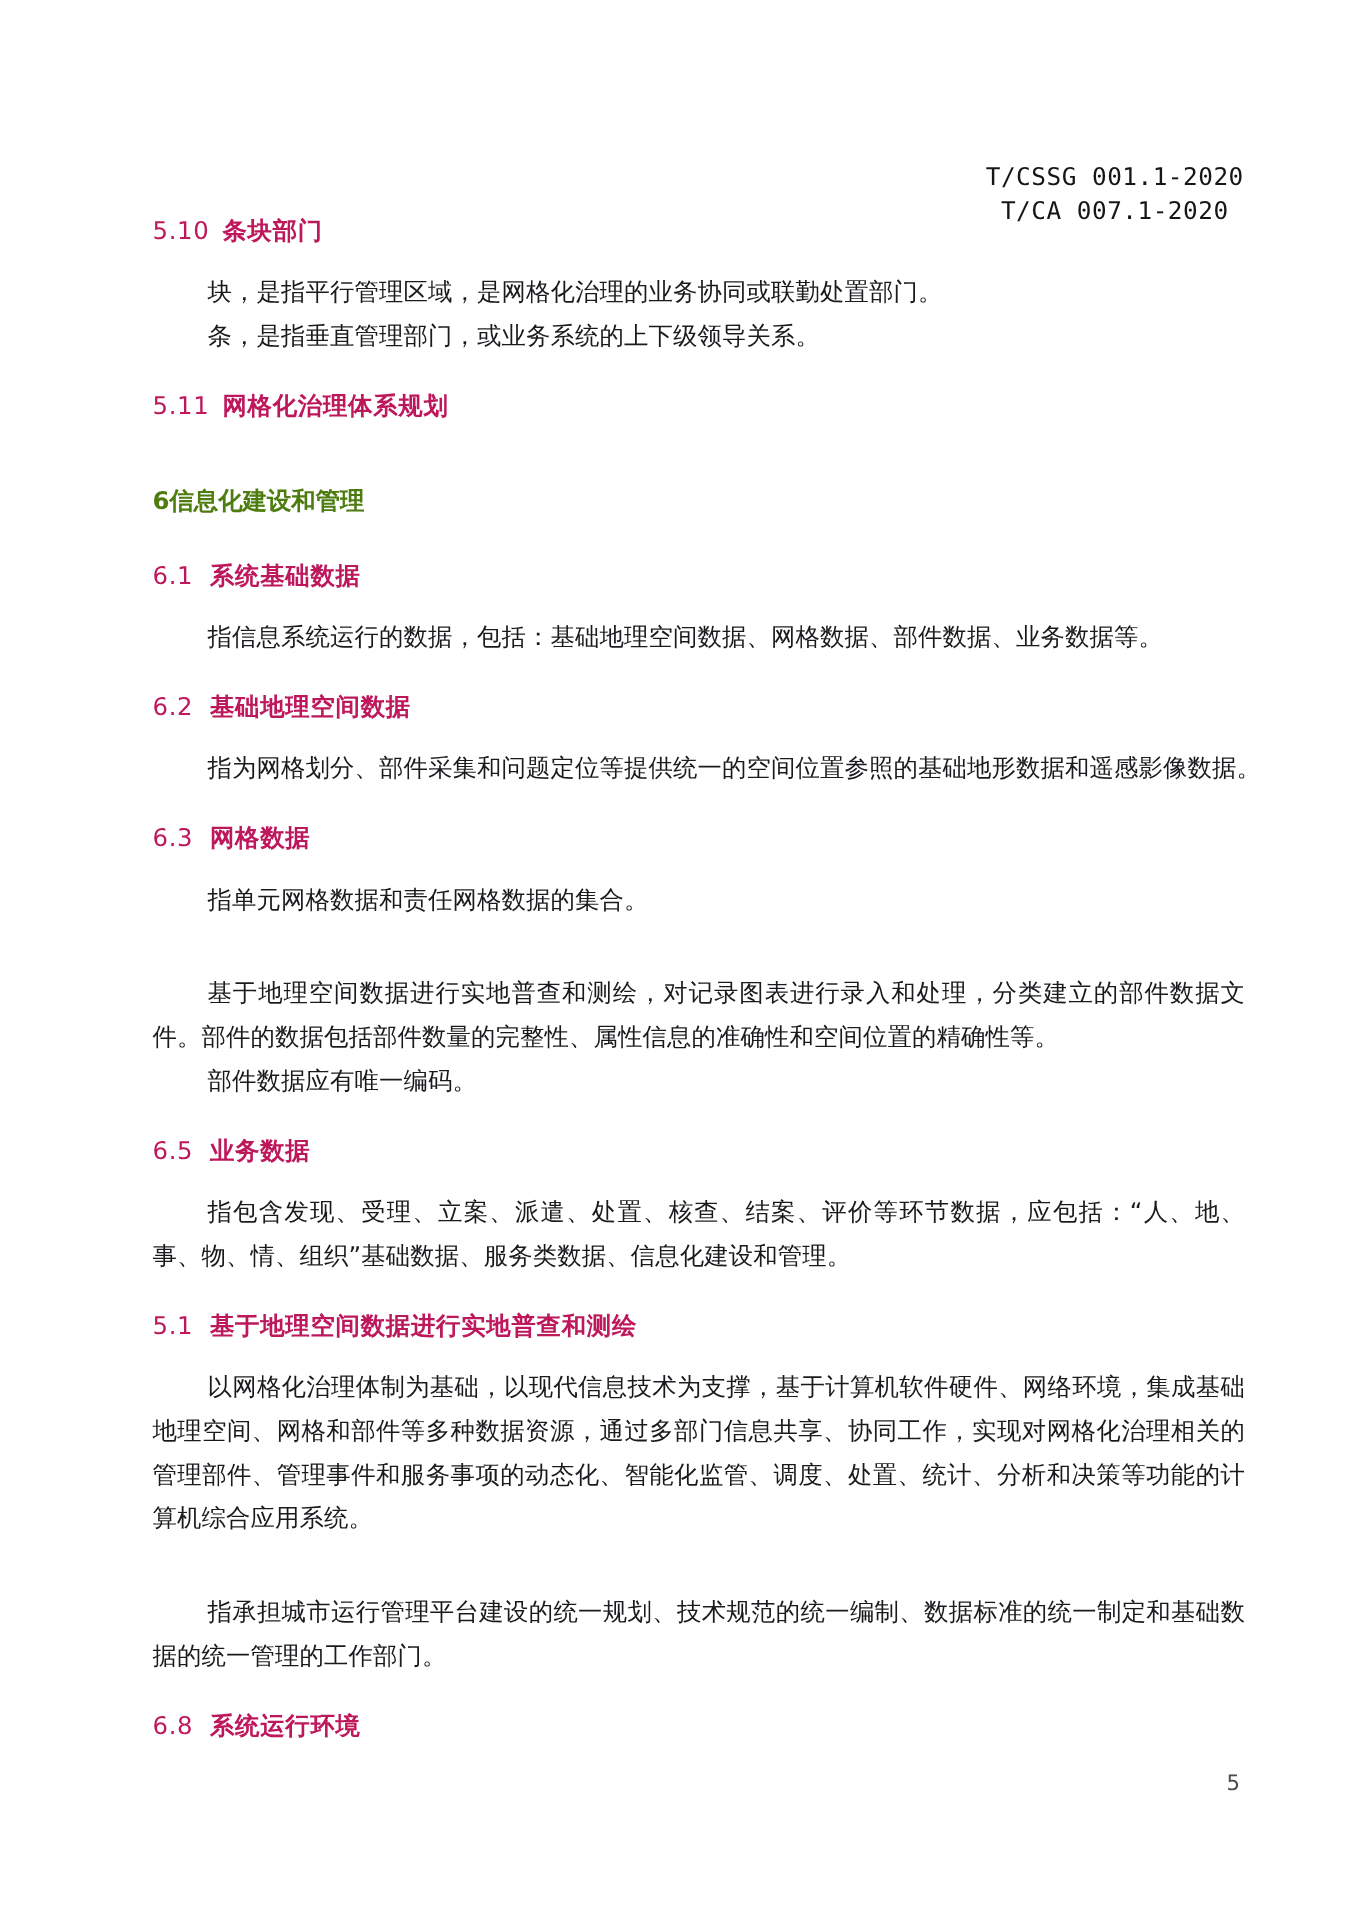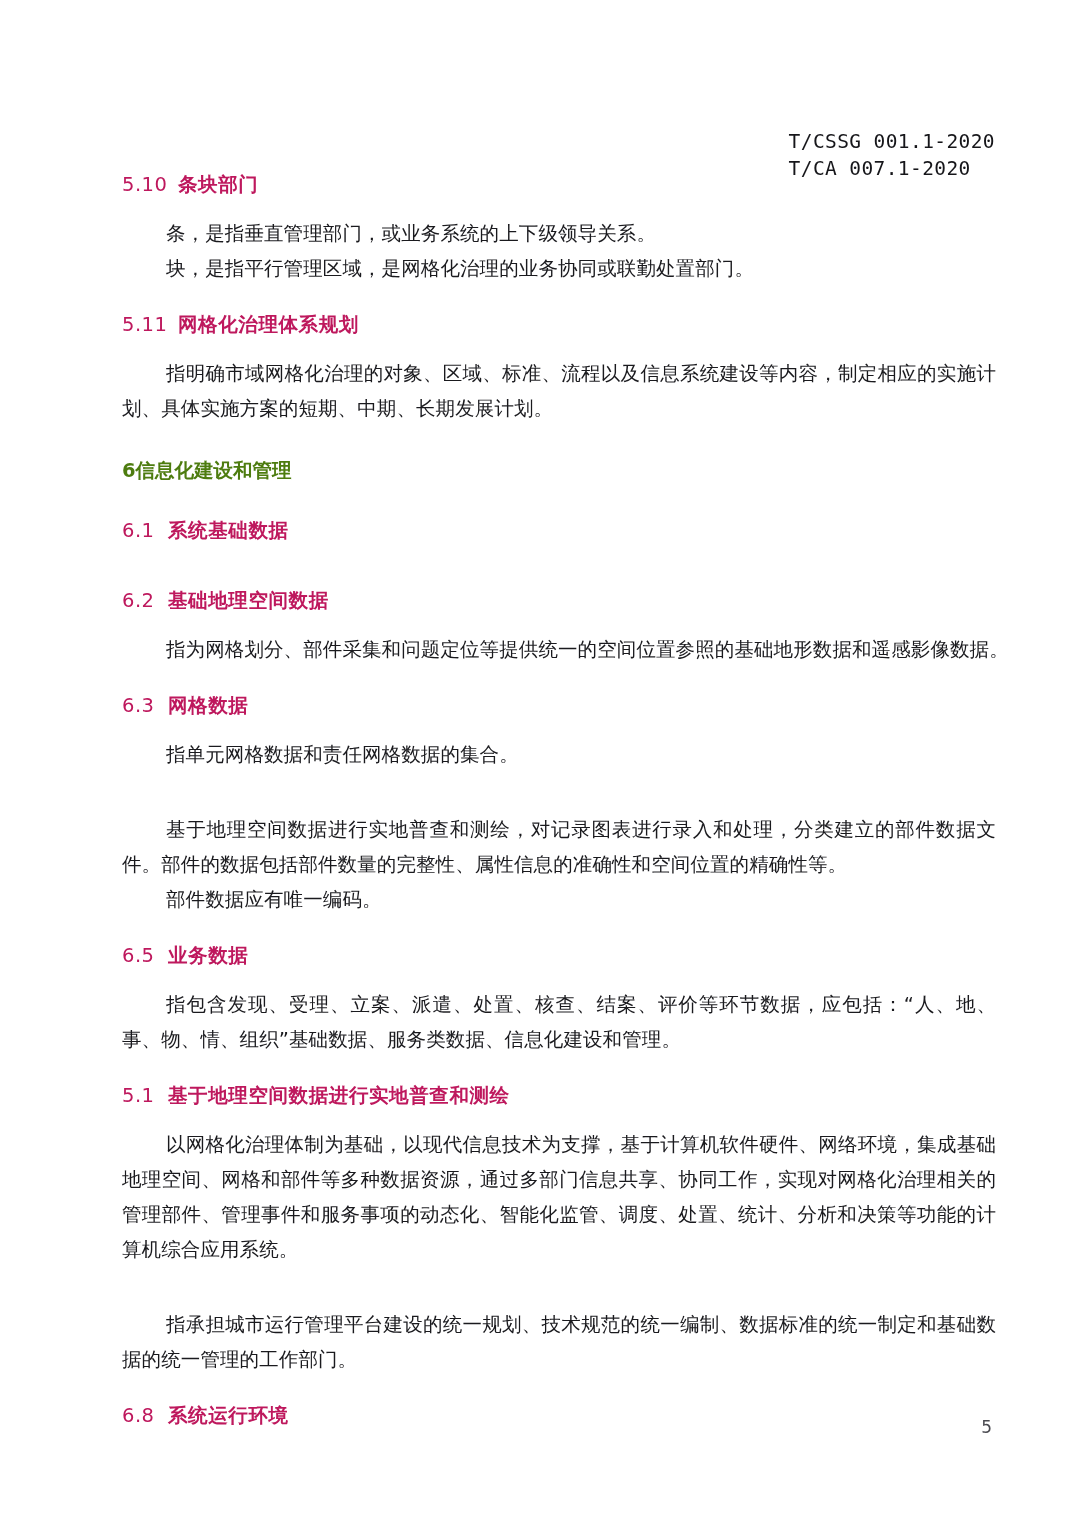--- a/index.html
+++ b/index.html
@@ -17,21 +17,21 @@
     background: #ffffff;
     box-sizing: border-box;
     overflow: hidden;
   }
 
   
   .doc-header {
     position: absolute;
     top: 128px;
     right: 85px;
-    text-align: left;
+    text-align: center;
     font-family: "DejaVu Sans Mono", "Liberation Mono", monospace;
     font-size: 19.5px;
     line-height: 27px;
     color: #16161a;
     letter-spacing: 0.4px;
     white-space: nowrap;
   }
   .doc-header div { white-space: pre; }
 
   
@@ -115,43 +115,43 @@
     <div>T/CSSG 001.1-2020</div>
     <div>T/CA 007.1-2020</div>
   </div>
 
   <div class="content">
 
     <div class="clause">
       <span class="num w-wide">5.10</span><span class="title">条块部门</span>
     </div>
     <div class="gap-md"></div>
+    <p class="para nowrapline">块，是指平行管理区域，是网格化治理的业务协同或联勤处置部门。</p>
     <p class="para nowrapline">条，是指垂直管理部门，或业务系统的上下级领导关系。</p>
-    <p class="para nowrapline">块，是指平行管理区域，是网格化治理的业务协同或联勤处置部门。</p>
 
     <div class="gap-lg"></div>
 
     <div class="clause">
       <span class="num w-wide">5.11</span><span class="title">网格化治理体系规划</span>
     </div>
     <div class="gap-md"></div>
-    <p class="para">指明确市域网格化治理的对象、区域、标准、流程以及信息系统建设等内容，制定相应的实施计划、具体实施方案的短期、中期、长期发展计划。</p>
 
     <div class="gap-xl"></div>
 
     <div class="section-head">
       <span class="num w-thin">6</span><span class="title">信息化建设和管理</span>
     </div>
 
     <div class="gap-xl"></div>
 
     <div class="clause">
       <span class="num w-mid">6.1</span><span class="title">系统基础数据</span>
     </div>
     <div class="gap-md"></div>
+    <p class="para nowrapline">指信息系统运行的数据，包括：基础地理空间数据、网格数据、部件数据、业务数据等。</p>
 
     <div class="gap-lg"></div>
 
     <div class="clause">
       <span class="num w-mid">6.2</span><span class="title">基础地理空间数据</span>
     </div>
     <div class="gap-md"></div>
     <p class="para nowrapline">指为网格划分、部件采集和问题定位等提供统一的空间位置参照的基础地形数据和遥感影像数据。</p>
 
     <div class="gap-lg"></div>

